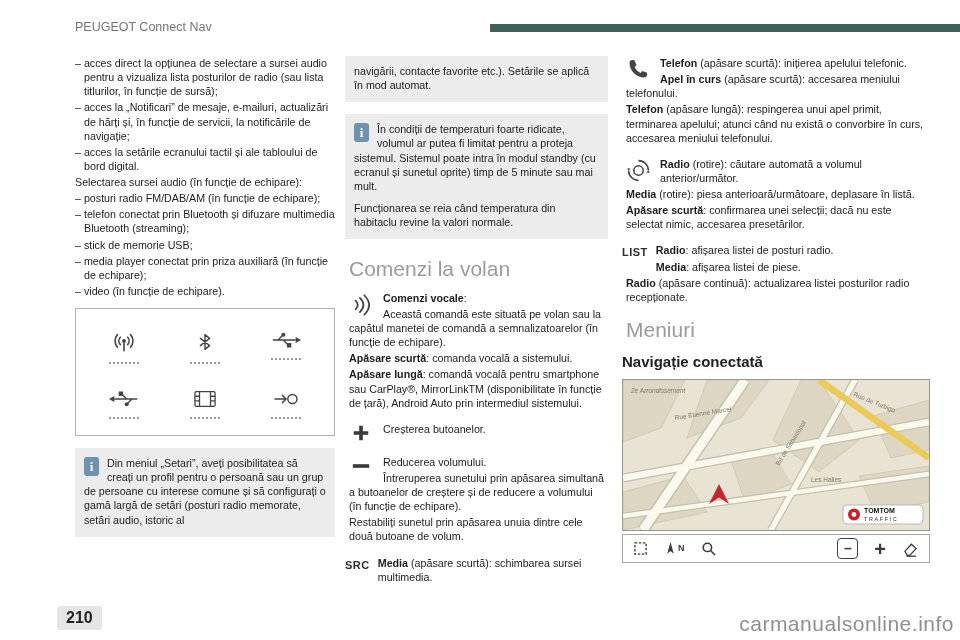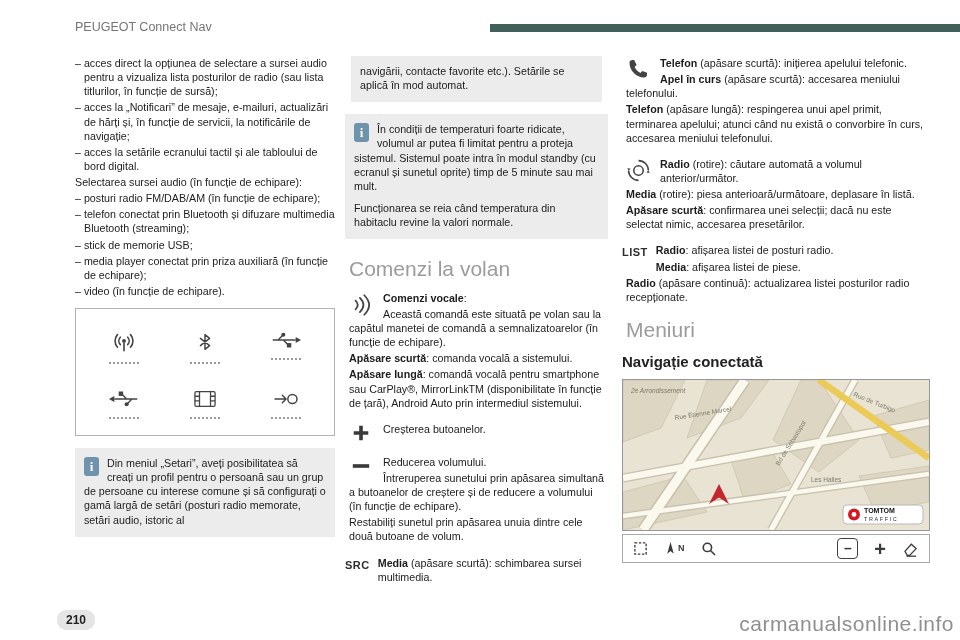--- a/index.html
+++ b/index.html
@@ -11,43 +11,43 @@
   .col p{margin:0 0 2px}
   .col1{left:75px;width:260px}
   .col2{left:345px;width:263px}
   .col3{left:622px;width:308px}
   .hang{padding-left:9px;text-indent:-9px}
   .figure{border:1px solid #b3b3b3;margin:10px 0 12px;padding:20px 8px 16px;
           display:grid;grid-template-columns:1fr 1fr 1fr;row-gap:24px;justify-items:center}
   .cell{display:flex;flex-direction:column;align-items:center;gap:7px}
   .dash{width:30px;border-bottom:2px dotted #9a9a9a}
   .note,.graybox{background:#ececec;padding:8px 9px;margin-top:10px}
-  .graybox{margin:0 6px 12px}
+  .graybox{margin:0 0 12px}
   .note{overflow:hidden}
   .mt{margin-top:8px !important}
   .info-icon{float:left;width:15px;height:19px;margin:1px 8px 2px 0;background:#6d93ad;color:#fff;
              border-radius:3px;font:bold 13px/19px "Liberation Serif",serif;text-align:center}
   .h1{font-size:21px;color:#9b9b9b;margin:16px 4px 8px;font-weight:400;font-family:"Liberation Sans",sans-serif}
   .h2{font-size:15px;font-weight:700;color:#222;margin:2px 0 8px}
   .entry{margin:0 0 10px;overflow:hidden}
   .entry p{margin:0 4px 2px}
   .entry-icon{float:left;width:32px;margin:1px 6px 2px 0;display:flex;justify-content:center;align-items:center}
   .btn-label{float:left;font-weight:700;font-size:11px;letter-spacing:.5px;margin:2px 8px 2px 0;color:#2e2e2e}
   .map-wrap{margin-top:4px}
   .map{display:block;border:1px solid #979797}
   .map-toolbar{border:1px solid #a8a8a8;margin-top:3px;height:27px;display:flex;align-items:center;
                padding:0 10px;gap:16px;background:#fff}
   .sp{flex:1}
   .tb{display:flex;align-items:center;color:#3a3a3a}
   .nlab{font-size:9px;font-weight:700;font-style:normal;margin-left:1px}
   .zoombox{width:19px;height:19px;border:1.5px solid #3f3f3f;border-radius:4px;justify-content:center;
            font-weight:700;font-size:14px;line-height:17px}
   .plusglyph{font-weight:700;font-size:20px}
-  .page-num{position:absolute;left:57px;bottom:10px;background:#e5e5e5;border-radius:9px;
-            padding:3px 9px;font-weight:700;font-size:12px;color:#222}
+  .page-num{position:absolute;left:57px;bottom:10px;background:#e5e5e5;border-radius:3px;
+            padding:3px 9px;font-weight:700;font-size:16px;color:#222}
   .watermark{position:absolute;right:6px;bottom:4px;font-size:21px;color:#8f8f8f;letter-spacing:.5px}
 </style>
 </head>
 <body>
 
 <div>
 
   <span class="header-title">PEUGEOT Connect Nav</span>
   <div class="accent-bar"></div>
 

